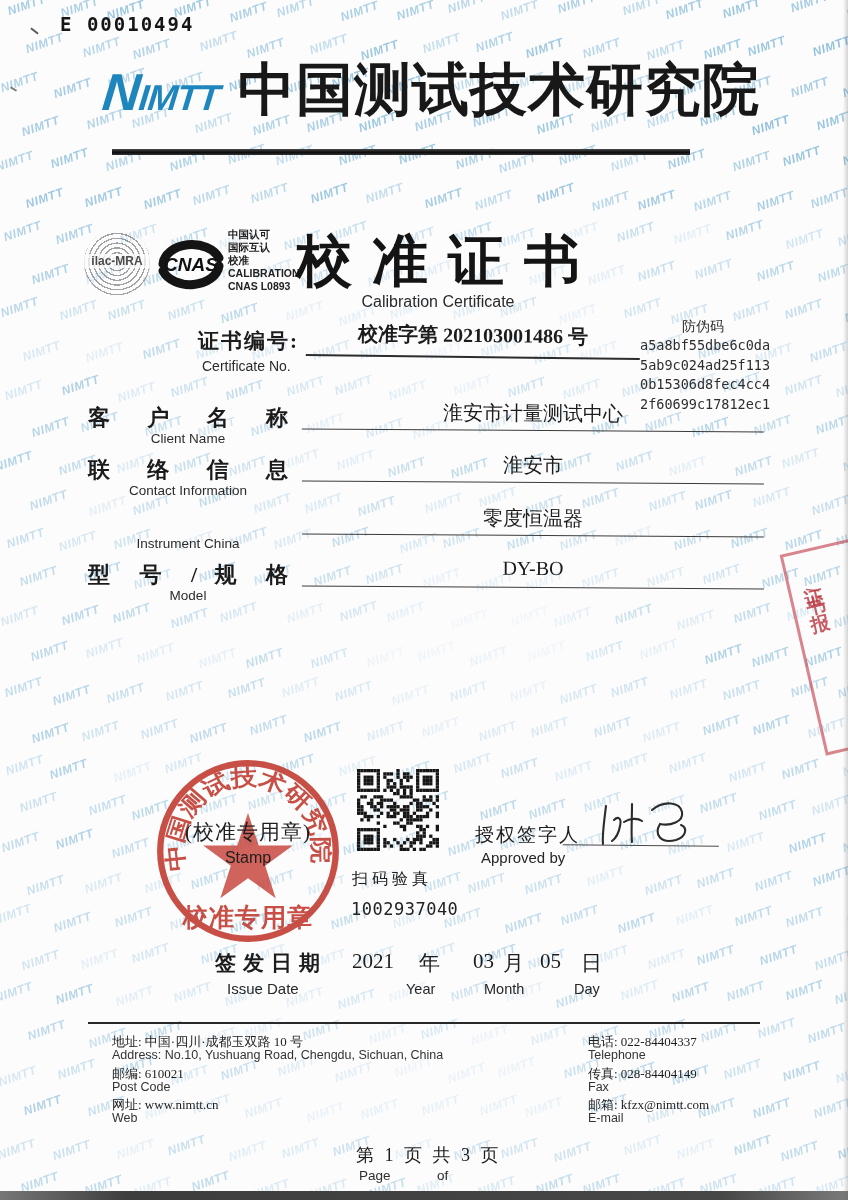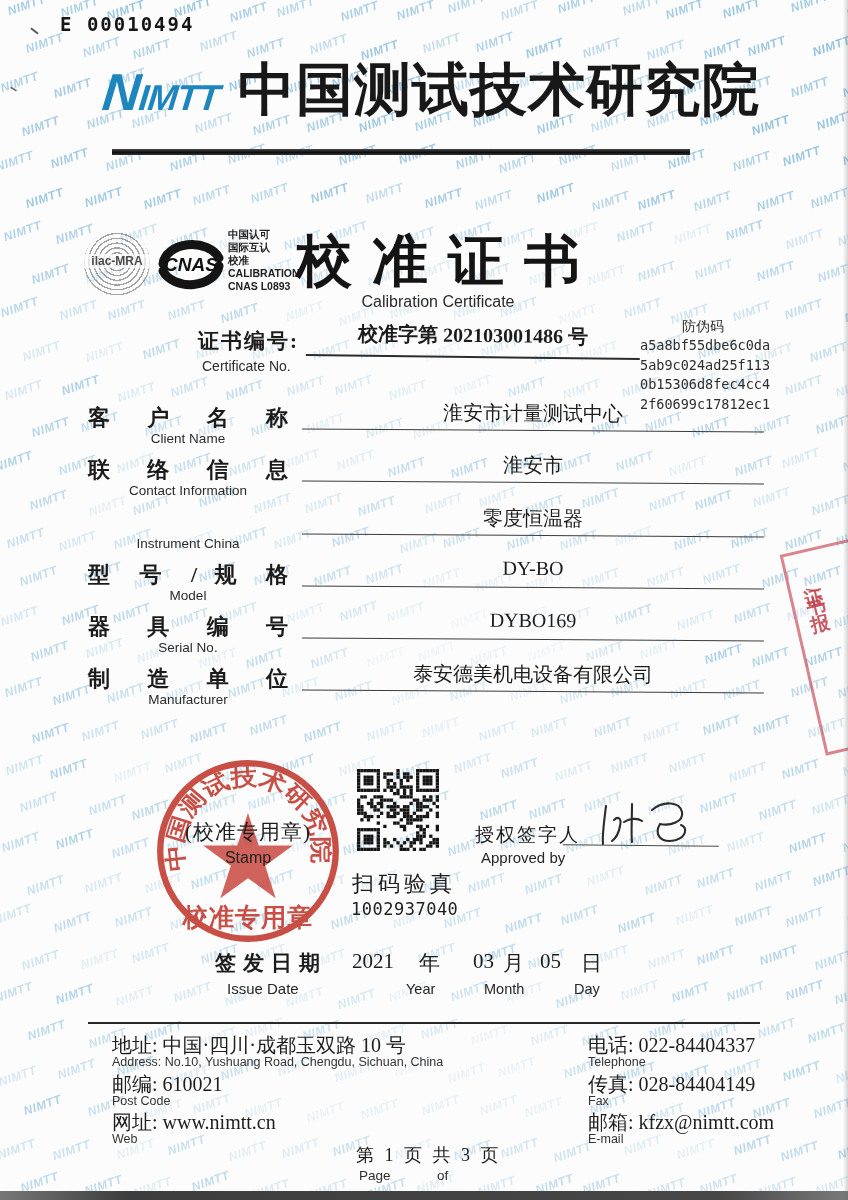--- a/index.html
+++ b/index.html
@@ -52,35 +52,35 @@
   .f-en{position:absolute;left:88px;top:28px;width:200px;text-align:center;
         font-family:"Liberation Sans",sans-serif;font-size:13.5px;color:#2b2b2b;}
   .f-line{position:absolute;left:302px;top:-3px;width:462px;height:30px;text-align:center;font-size:20px;
         border-bottom:1.6px solid #3c3c3c;transform:rotate(.35deg);}
   
   .stamp-svg{left:153px;top:756px;z-index:2;opacity:.9;}
   .stamp-overlay{left:153px;top:818px;width:190px;text-align:center;z-index:3;color:#1e1e1e;}
   .stamp-overlay .l1{font-size:21px;letter-spacing:1px;}
   .stamp-overlay .l2{font-family:"Liberation Sans",sans-serif;font-size:16px;margin-top:3px;}
   .qr{left:357px;top:769px;width:82px;height:82px;}
-  .qr-caption{left:352px;top:869px;font-size:22px;letter-spacing:4px;color:#1d1d1d;}
+  .qr-caption{left:352px;top:869px;font-size:16px;letter-spacing:4px;color:#1d1d1d;}
   .qr-code{left:351px;top:899px;font-size:17px;font-family:"DejaVu Sans Mono",monospace;color:#222;letter-spacing:.5px;}
   .appr-cn{left:475px;top:822px;font-size:19px;letter-spacing:2px;}
   .appr-en{left:481px;top:849px;font-family:"Liberation Sans",sans-serif;font-size:15px;color:#262626;}
   .sig-line{left:563px;top:801px;width:156px;height:44px;border-bottom:1.5px solid #4a4a4a;transform:rotate(.5deg);}
   .sig-svg{left:592px;top:792px;z-index:3;}
   
   .issue-cn{left:215px;top:949px;font-size:21px;letter-spacing:7px;font-weight:600;}
   .issue-en{left:227px;top:980px;font-family:"Liberation Sans",sans-serif;font-size:15px;color:#262626;}
   .d{font-size:21px;top:949px;}
   .dl{font-family:"Liberation Sans",sans-serif;font-size:14.5px;color:#262626;top:981px;}
   
   .foot-rule{left:88px;top:1022px;width:672px;height:2px;background:#282828;}
   .fcol{top:1030px;line-height:1;}
-  .fcol .cn{font-size:20px;margin:5px 0 1px;color:#1d1d1d;font-family:Liberation Serif, serif;}
+  .fcol .cn{font-size:13px;margin:5px 0 1px;color:#1d1d1d;font-family:Liberation Serif, serif;}
   .fcol .en{font-family:"Liberation Sans",sans-serif;font-size:12.5px;color:#333;margin:0 0 3px;}
   .fcol-l{left:112px;}
   .fcol-r{left:588px;}
   .page-cn{left:356px;top:1143px;font-size:18px;letter-spacing:3px;}
   .page-en1{left:359px;top:1168px;font-family:"Liberation Sans",sans-serif;font-size:13.5px;color:#2d2d2d;}
   .page-en2{left:437px;top:1168px;font-family:"Liberation Sans",sans-serif;font-size:13.5px;color:#2d2d2d;}
   
   .edge-stamp{left:801px;top:537px;width:130px;height:200px;border:3px solid rgba(201,83,92,.7);
         transform:rotate(-13deg);z-index:3;}
   .edge-stamp span{position:absolute;left:8px;top:22px;writing-mode:vertical-rl;font-size:19px;font-weight:700;
@@ -643,30 +643,20 @@
   </div>
   <div class="field-row" style="top:508px">
     <div class="f-en">Instrument China</div>
     <div class="f-line">零度恒温器</div>
   </div>
   <div class="field-row" style="top:560px">
     <div class="f-zh">型 号 / 规 格</div>
     <div class="f-en">Model</div>
     <div class="f-line">DY-BO</div>
   </div>
-  <div class="field-row" style="top:612px">
-    <div class="f-zh">器 具 编 号</div>
-    <div class="f-en">Serial No.</div>
-    <div class="f-line">DYBO169</div>
-  </div>
-  <div class="field-row" style="top:664px">
-    <div class="f-zh">制 造 单 位</div>
-    <div class="f-en">Manufacturer</div>
-    <div class="f-line">泰安德美机电设备有限公司</div>
-  </div>
 
   <div class="abs stamp-svg">
     <svg width="190" height="190" viewBox="0 0 210 210">
       <defs>
           <path id="arcPath" d="M 37 128 A 72 72 0 1 1 173 128" fill="none"></path>
         </defs>
       <circle cx="105" cy="105" r="97" fill="none" stroke="#c23d33" stroke-width="7"></circle>
       <text font-family="Liberation Serif, serif" font-size="25" font-weight="700" fill="#c23d33">
         <textPath href="#arcPath" startOffset="2" textLength="262" lengthAdjust="spacingAndGlyphs">中国测试技术研究院</textPath>
       </text>

